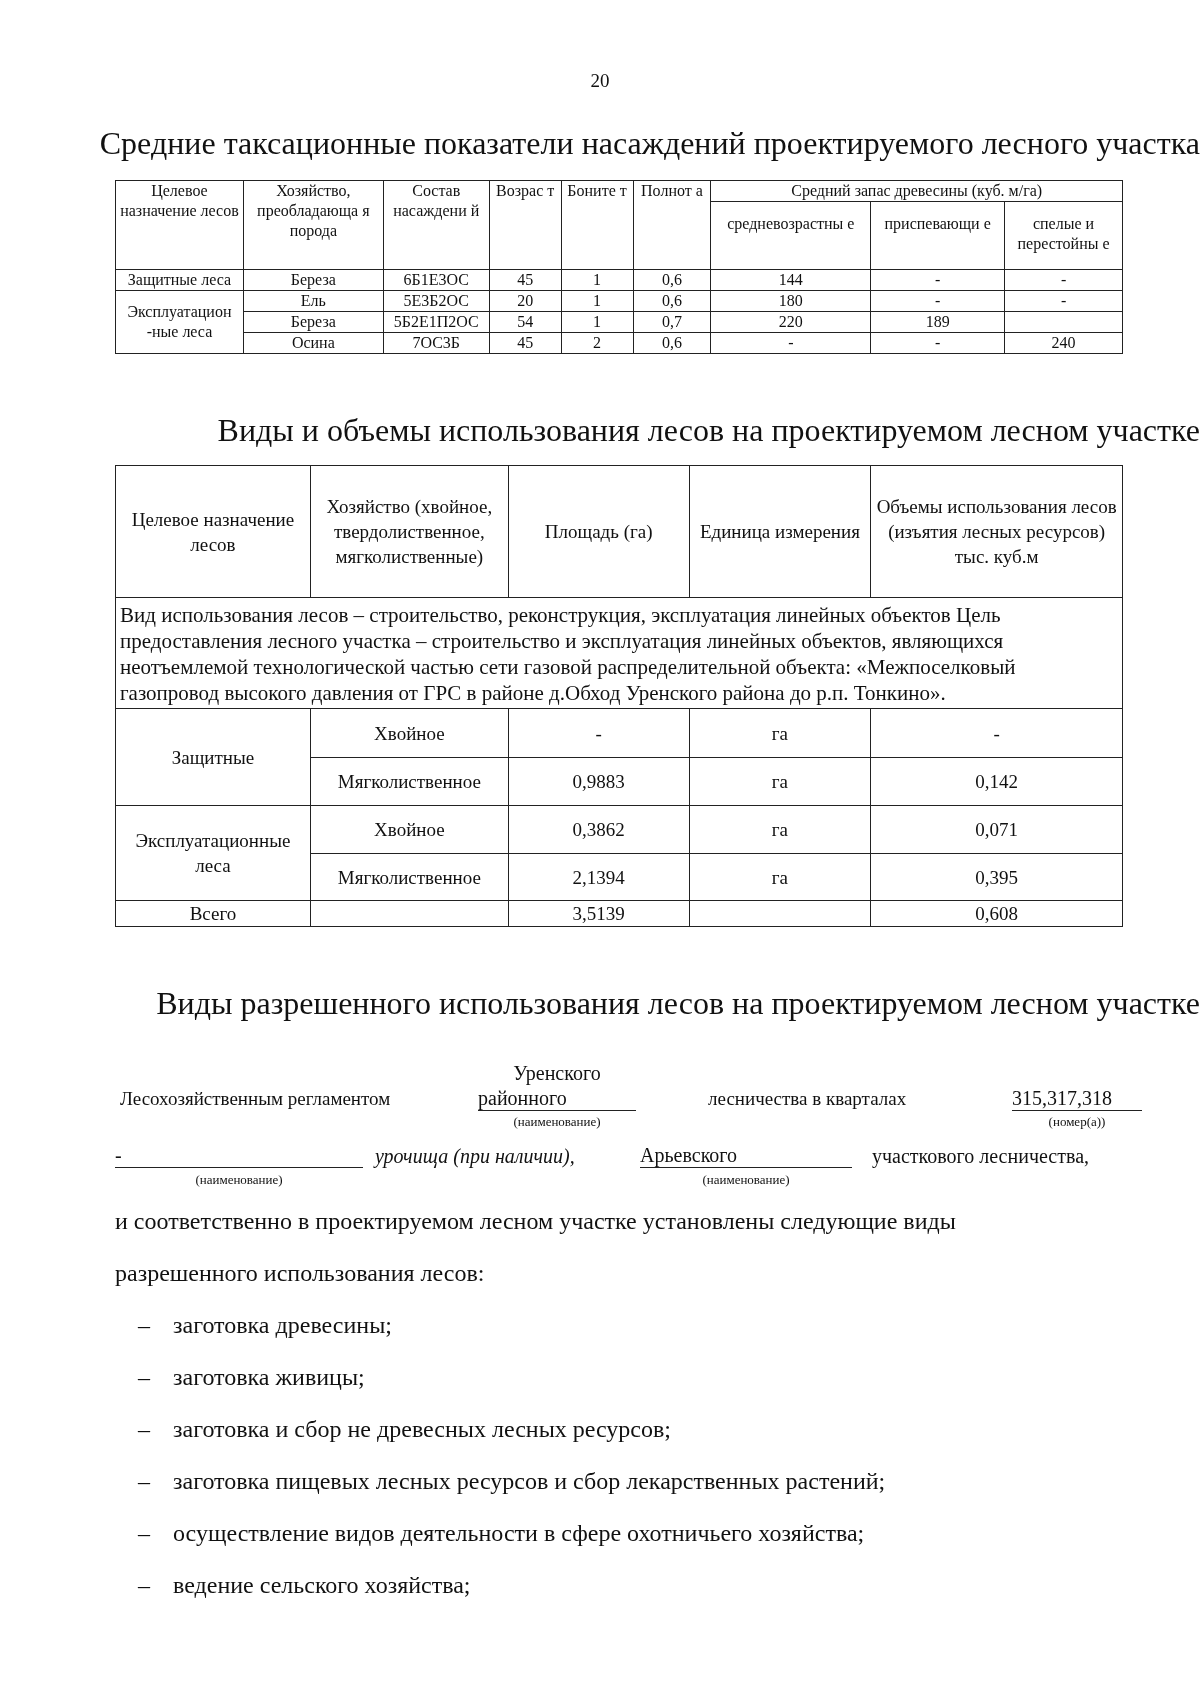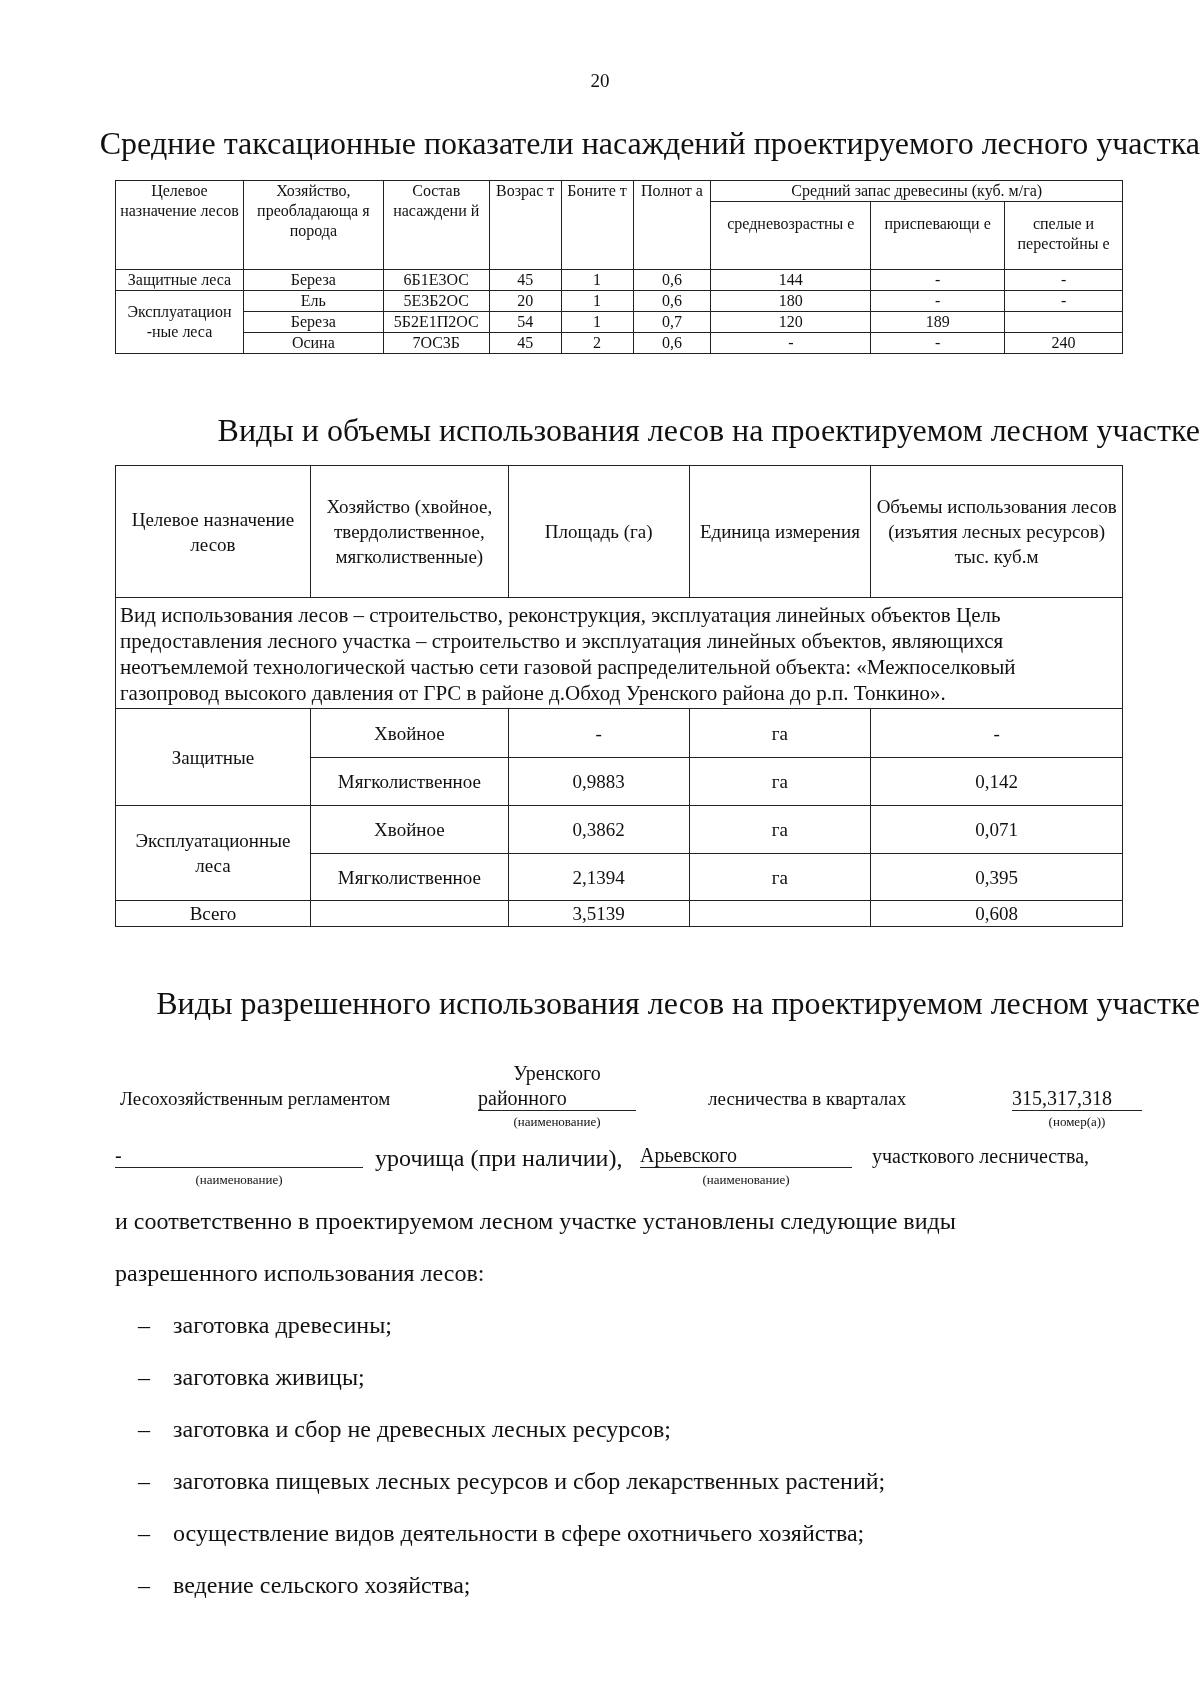--- a/index.html
+++ b/index.html
@@ -77,21 +77,21 @@
     <td>180</td>
     <td>-</td>
     <td>-</td>
   </tr>
   <tr>
     <td>Береза</td>
     <td>5Б2Е1П2ОС</td>
     <td>54</td>
     <td>1</td>
     <td>0,7</td>
-    <td>120</td>
+    <td>220</td>
     <td>189</td>
     <td></td>
   </tr>
   <tr>
     <td>Осина</td>
     <td>7ОС3Б</td>
     <td>45</td>
     <td>2</td>
     <td>0,6</td>
     <td>-</td>
@@ -163,21 +163,21 @@
 <div class="formline" style="left:120px; top:1088px;">Лесохозяйственным регламентом</div>
 <div class="formline" style="left:478px; top:1062px; width:158px; text-align:center; font-size:20px;">Уренского</div>
 <div class="ul" style="left:478px; top:1087px; width:158px;">районного</div>
 <div class="hint" style="left:478px; top:1114px; width:158px;">(наименование)</div>
 <div class="formline" style="left:708px; top:1088px;">лесничества  в кварталах</div>
 <div class="ul" style="left:1012px; top:1087px; width:130px;">315,317,318</div>
 <div class="hint" style="left:1012px; top:1114px; width:130px;">(номер(а))</div>
 
 <div class="ul" style="left:115px; top:1144px; width:248px;">-</div>
 <div class="hint" style="left:115px; top:1172px; width:248px;">(наименование)</div>
-<div class="formline" style="left:375px; top:1145px; font-size:24px;">урочища (при наличии),</div>
+<div class="formline" style="left:375px; top:1145px; font-size:20px;font-style:italic;">урочища (при наличии),</div>
 <div class="ul" style="left:640px; top:1144px; width:212px;">Арьевского</div>
 <div class="hint" style="left:640px; top:1172px; width:212px;">(наименование)</div>
 <div class="formline" style="left:872px; top:1145px; font-size:20px;">участкового лесничества,</div>
 
 <div class="para" style="top:1208px;">и соответственно в проектируемом лесном участке установлены следующие виды</div>
 <div class="para" style="top:1260px;">разрешенного использования лесов:</div>
 
 <div class="li" style="top:1312px;"><span class="dash">–</span><span>заготовка древесины;</span></div>
 <div class="li" style="top:1364px;"><span class="dash">–</span><span>заготовка живицы;</span></div>
 <div class="li" style="top:1416px;"><span class="dash">–</span><span>заготовка и сбор не древесных лесных ресурсов;</span></div>

